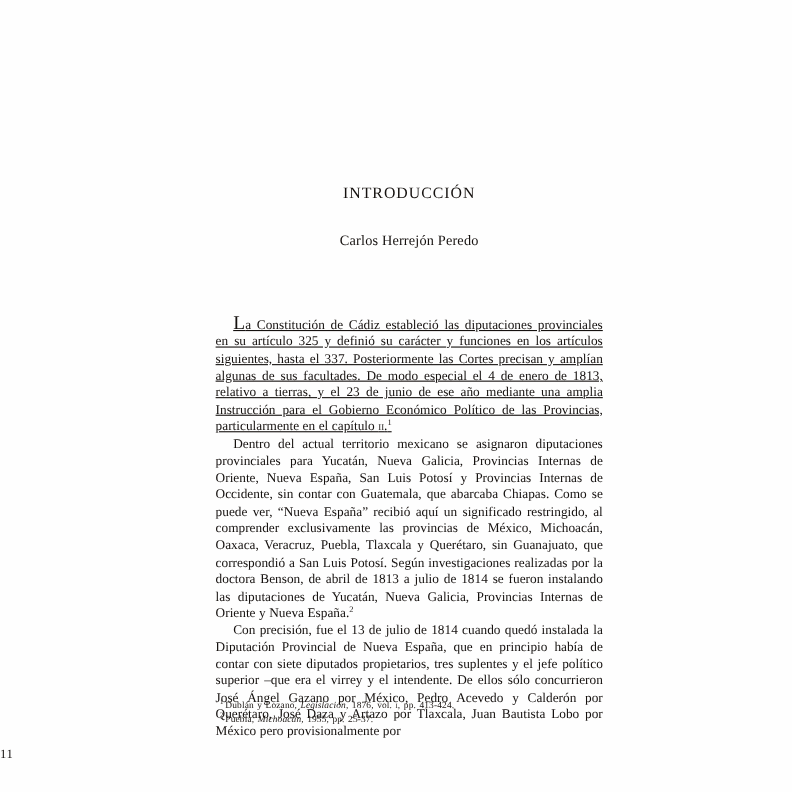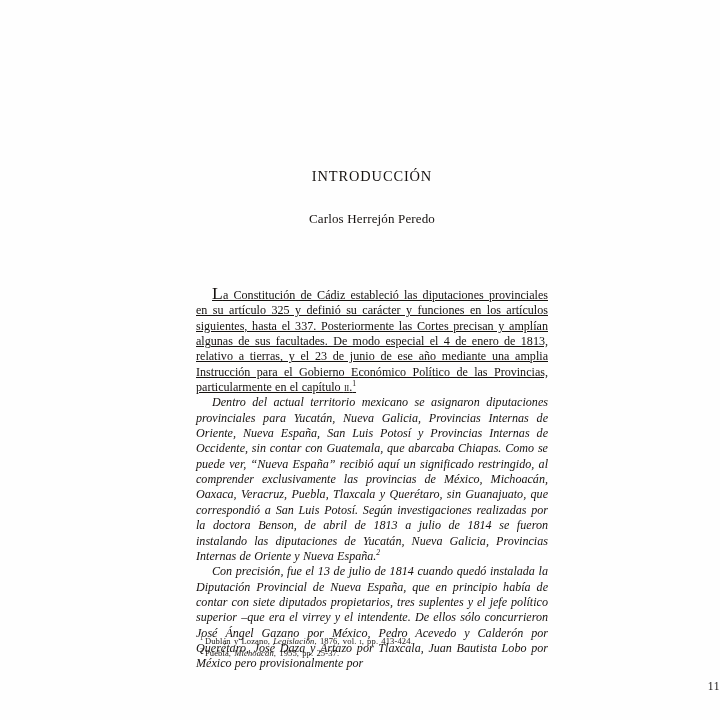--- a/index.html
+++ b/index.html
@@ -61,21 +61,20 @@
     text-align: justify;
     text-justify: inter-word;
     color: #15110f;
     margin: 0;
     hyphens: manual;
     word-spacing: 0.2px;
   }
 
   .para + .para {
     text-indent: 16px;
-    font-style: italic;
   }
 
   .para-first {
     text-indent: 16px;
     text-decoration: underline;
   }
 
   .initial-cap {
     font-size: 17.6px;
     line-height: 0;
@@ -125,21 +124,21 @@
   .fn-smallcaps {
     font-variant: small-caps;
     font-size: 8.1px;
   }
 
   .folio {
     position: absolute;
     left: 0;
     top: 680px;
     width: 720px;
-    text-align: right;
+    text-align: left;
     font-size: 11.5px;
     color: #15110f;
     letter-spacing: 0.6px;
   }
 </style>
 </head>
 <body>
 
 <div class="page">
 

